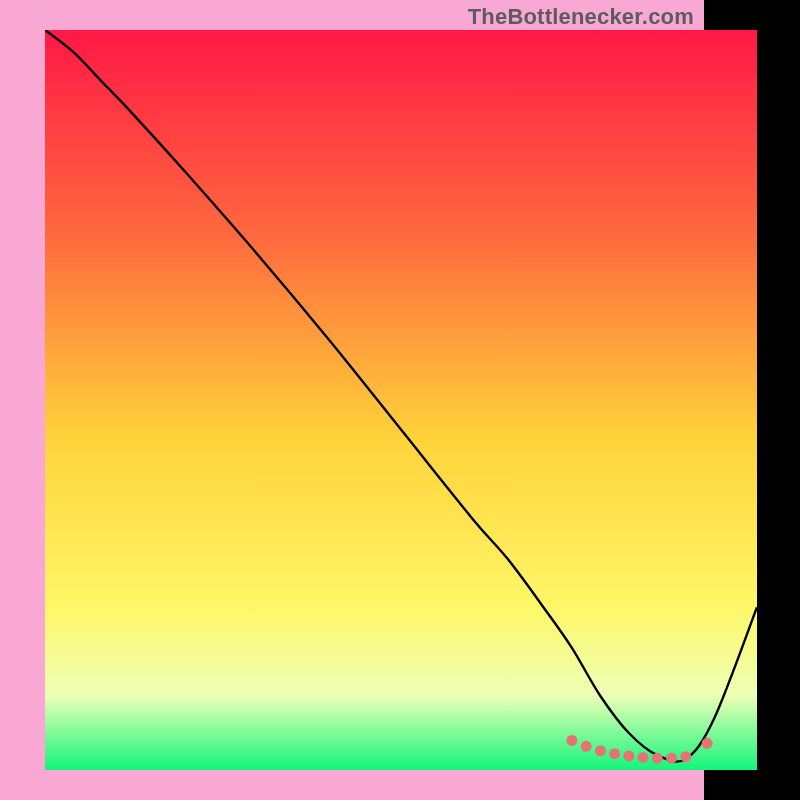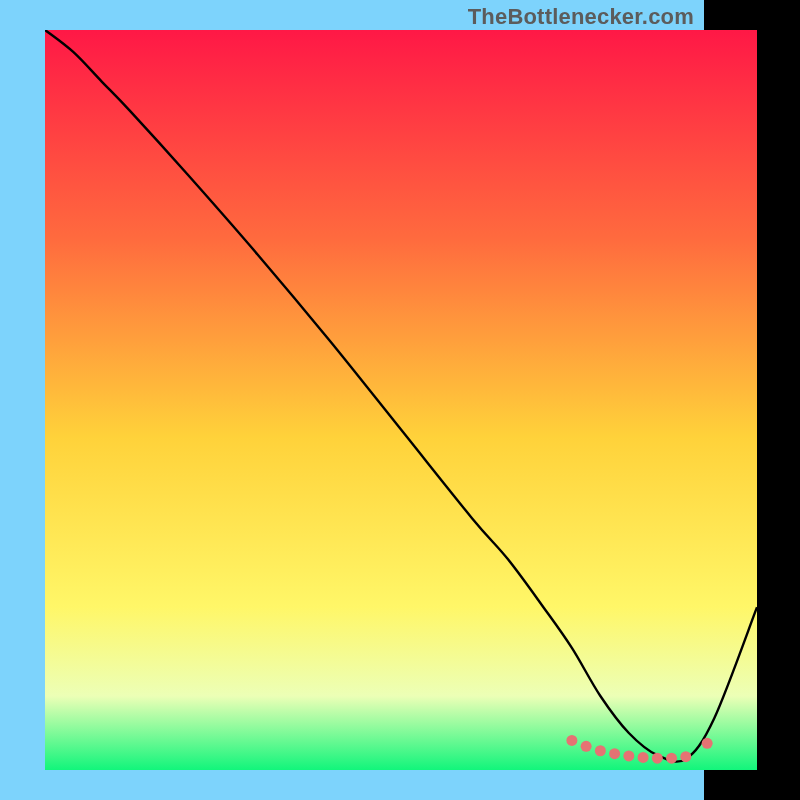--- a/index.html
+++ b/index.html
@@ -8,21 +8,21 @@
     width: 800px;
     height: 800px;
     background: #000;
     font-family: Arial, Helvetica, sans-serif;
     overflow: hidden;
   }
   .frame {
     position: relative;
     width: 704px;
     height: 800px;
-    background: #7dd3fc;
+    background: #f9a8d4;
   }
   .attribution {
     position: absolute;
     top: 4px;
     right: 10px;
     color: #5c5c5c;
     font-size: 22px;
     font-weight: 600;
     letter-spacing: 0.2px;
     user-select: none;

